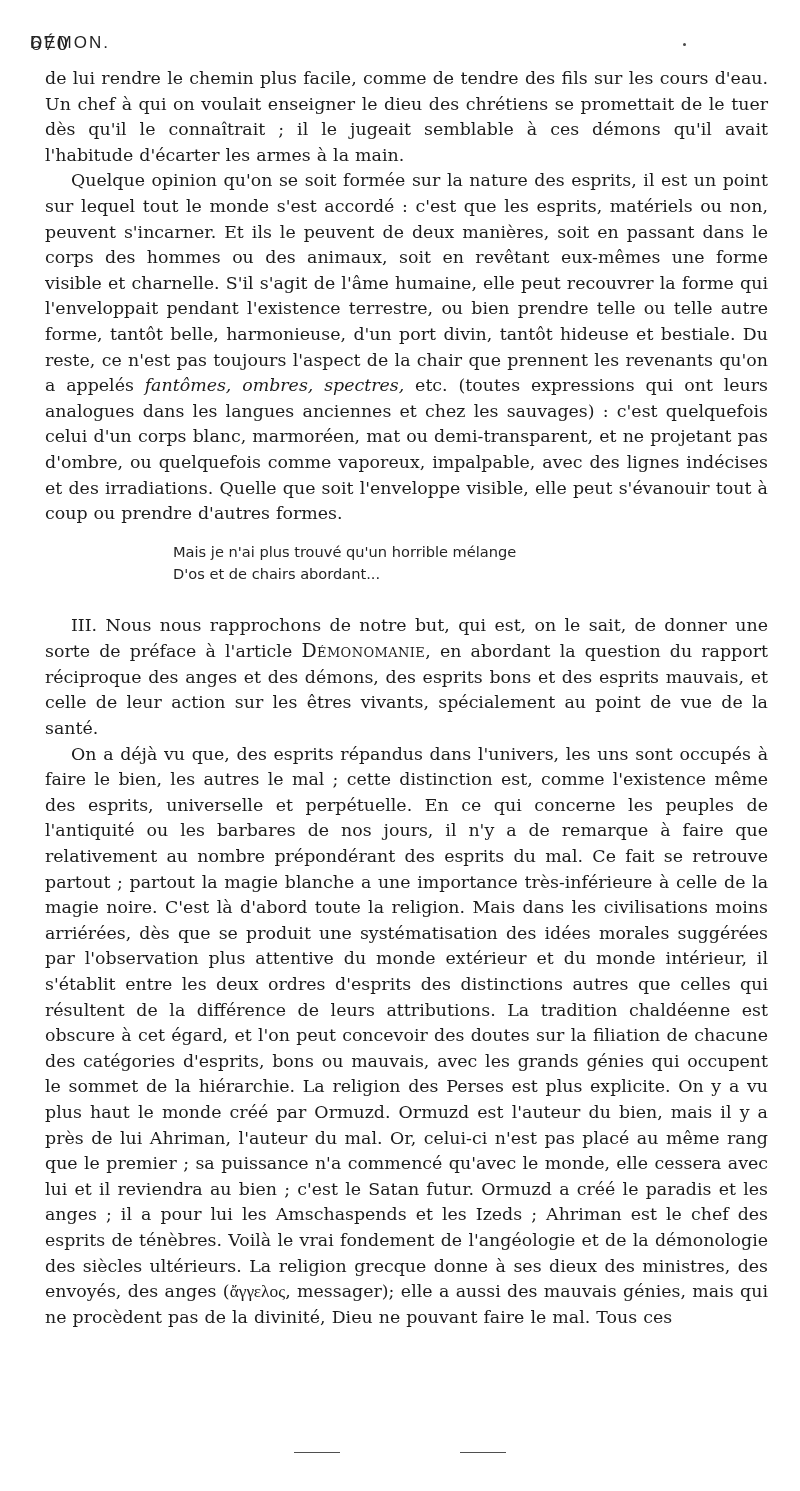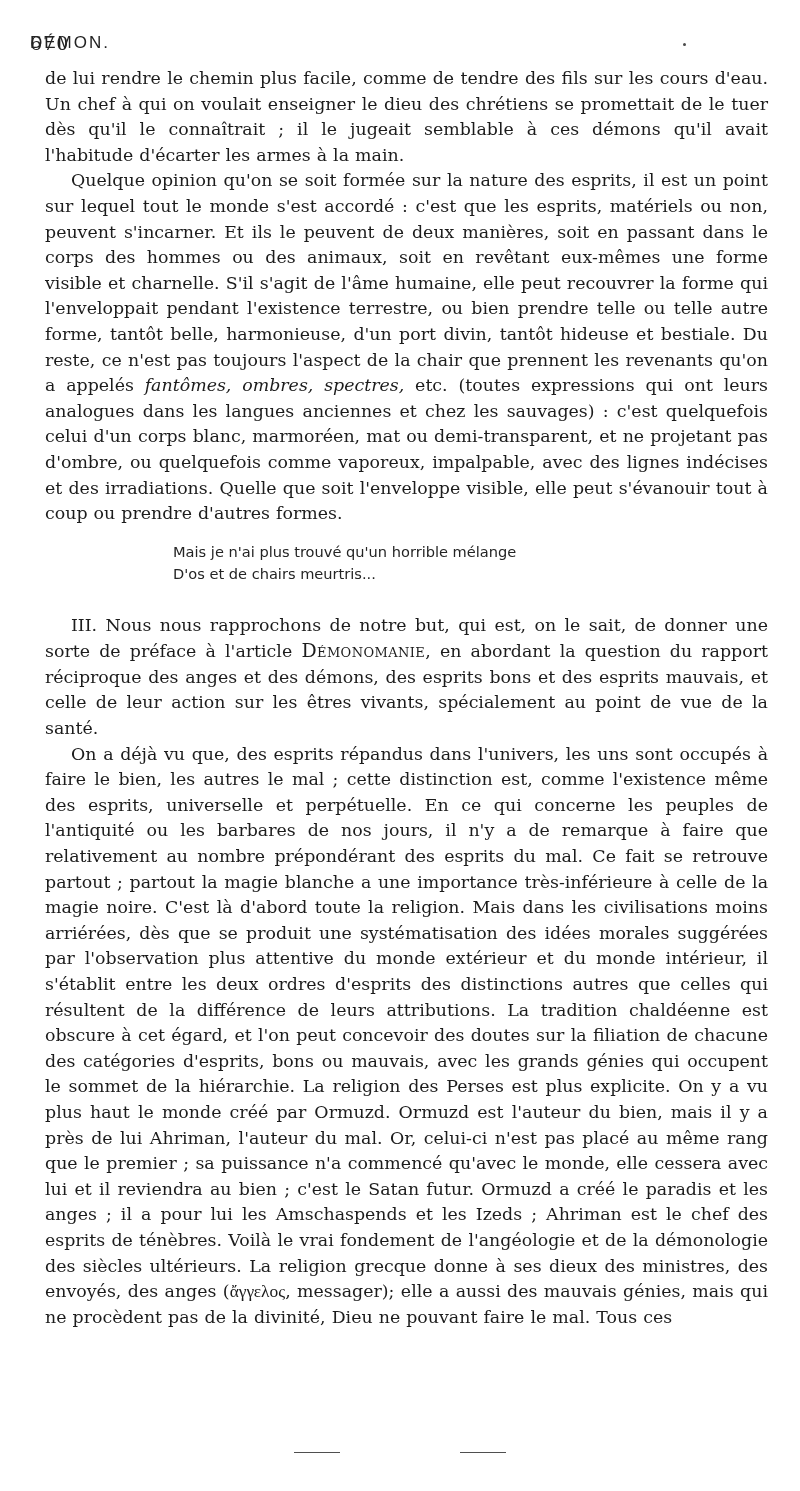--- a/index.html
+++ b/index.html
@@ -131,21 +131,21 @@
   </div>
 
   <div class="body-col">
 
     <p class="para"><span>de lui rendre le chemin plus facile, comme de tendre des fils sur les cours d'eau. Un chef à qui on voulait enseigner le dieu des chrétiens se promettait de le tuer dès qu'il le connaîtrait ; il le jugeait semblable à ces démons qu'il avait l'habitude d'écarter les armes à la main.</span></p>
 
     <p class="para indent"><span>Quelque opinion qu'on se soit formée sur la nature des esprits, il est un point sur lequel tout le monde s'est accordé : c'est que les esprits, matériels ou non, peuvent s'incarner. Et ils le peuvent de deux manières, soit en passant dans le corps des hommes ou des animaux, soit en revêtant eux-mêmes une forme visible et charnelle. S'il s'agit de l'âme humaine, elle peut recouvrer la forme qui l'enveloppait pendant l'existence terrestre, ou bien prendre telle ou telle autre forme, tantôt belle, harmonieuse, d'un port divin, tantôt hideuse et bestiale. Du reste, ce n'est pas toujours l'aspect de la chair que prennent les revenants qu'on a appelés </span><span class="ital">fantômes, ombres, spectres,</span><span> etc. (toutes expressions qui ont leurs analogues dans les langues anciennes et chez les sauvages) : c'est quelquefois celui d'un corps blanc, marmoréen, mat ou demi-transparent, et ne projetant pas d'ombre, ou quelquefois comme vaporeux, impalpable, avec des lignes indécises et des irradiations. Quelle que soit l'enveloppe visible, elle peut s'évanouir tout à coup ou prendre d'autres formes.</span></p>
 
     <div class="verse">
       <div>Mais je n'ai plus trouvé qu'un horrible mélange</div>
-      <div>D'os et de chairs meurtris...</div>
+      <div>D'os et de chairs abordant...</div>
     </div>
 
     <p class="para indent"><span>III. Nous nous rapprochons de notre but, qui est, on le sait, de donner une sorte de préface à l'article </span><span class="smallcaps">Démonomanie</span><span>, en abordant la question du rapport réciproque des anges et des démons, des esprits bons et des esprits mauvais, et celle de leur action sur les êtres vivants, spécialement au point de vue de la santé.</span></p>
 
     <p class="para indent"><span>On a déjà vu que, des esprits répandus dans l'univers, les uns sont occupés à faire le bien, les autres le mal ; cette distinction est, comme l'existence même des esprits, universelle et perpétuelle. En ce qui concerne les peuples de l'antiquité ou les barbares de nos jours, il n'y a de remarque à faire que relativement au nombre prépondérant des esprits du mal. Ce fait se retrouve partout ; partout la magie blanche a une importance très-inférieure à celle de la magie noire. C'est là d'abord toute la religion. Mais dans les civilisations moins arriérées, dès que se produit une systématisation des idées morales suggérées par l'observation plus attentive du monde extérieur et du monde intérieur, il s'établit entre les deux ordres d'esprits des distinctions autres que celles qui résultent de la différence de leurs attributions. La tradition chaldéenne est obscure à cet égard, et l'on peut concevoir des doutes sur la filiation de chacune des catégories d'esprits, bons ou mauvais, avec les grands génies qui occupent le sommet de la hiérarchie. La religion des Perses est plus explicite. On y a vu plus haut le monde créé par Ormuzd. Ormuzd est l'auteur du bien, mais il y a près de lui Ahriman, l'auteur du mal. Or, celui-ci n'est pas placé au même rang que le premier ; sa puissance n'a commencé qu'avec le monde, elle cessera avec lui et il reviendra au bien ; c'est le Satan futur. Ormuzd a créé le paradis et les anges ; il a pour lui les Amschaspends et les Izeds ; Ahriman est le chef des esprits de ténèbres. Voilà le vrai fondement de l'angéologie et de la démonologie des siècles ultérieurs. La religion grecque donne à ses dieux des ministres, des envoyés, des anges (</span><span class="greek">ἄγγελος</span><span>, messager); elle a aussi des mauvais génies, mais qui ne procèdent pas de la divinité, Dieu ne pouvant faire le mal. Tous ces</span></p>
 
   </div>
 
   <div class="footer-rules">
     <span></span>

